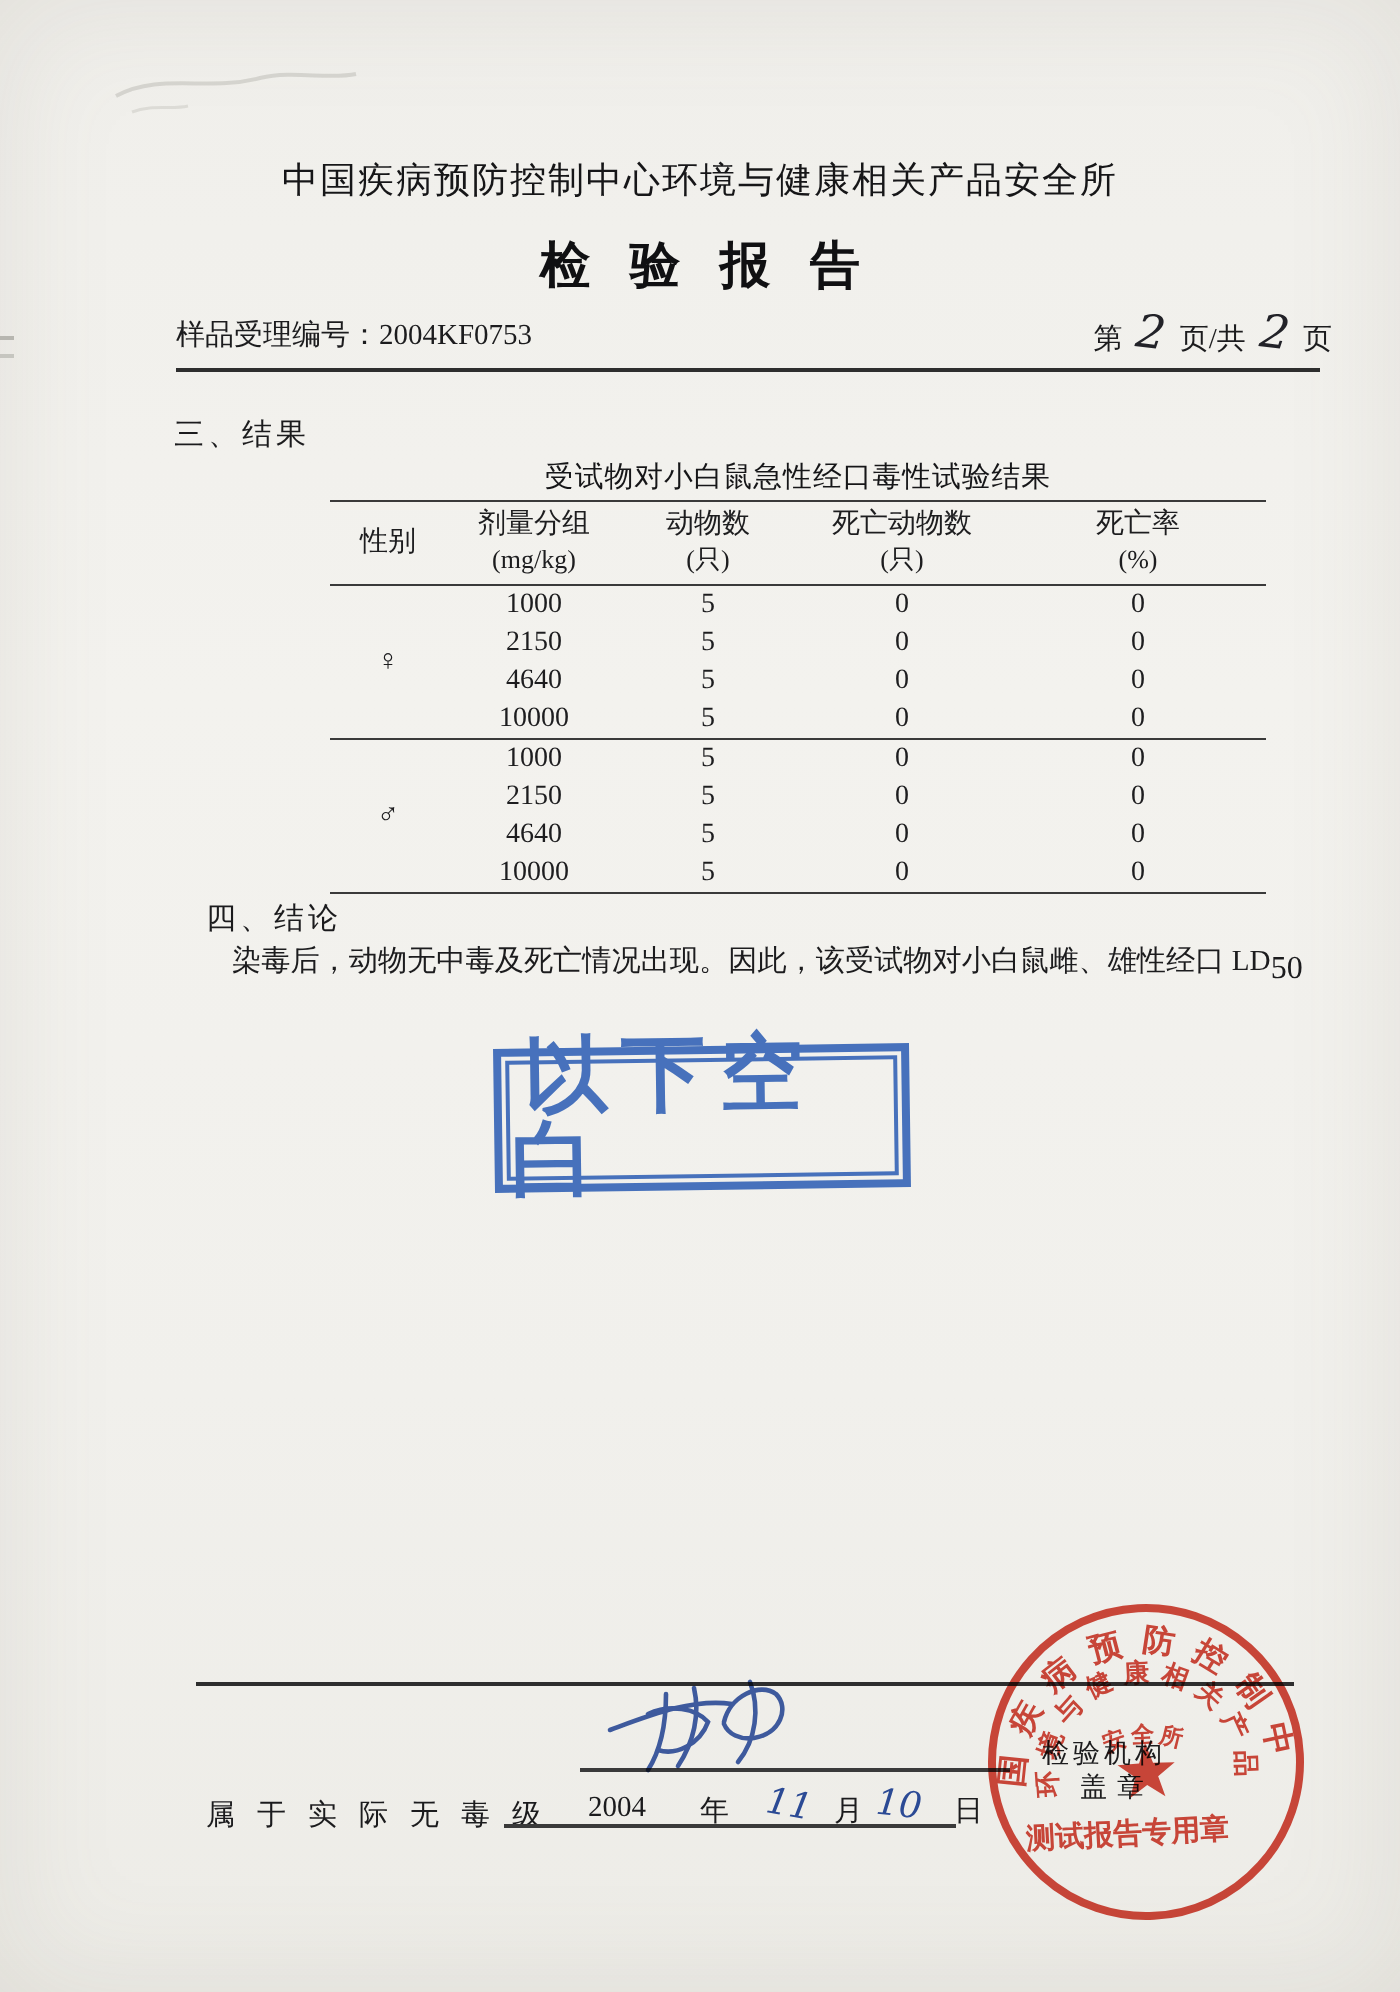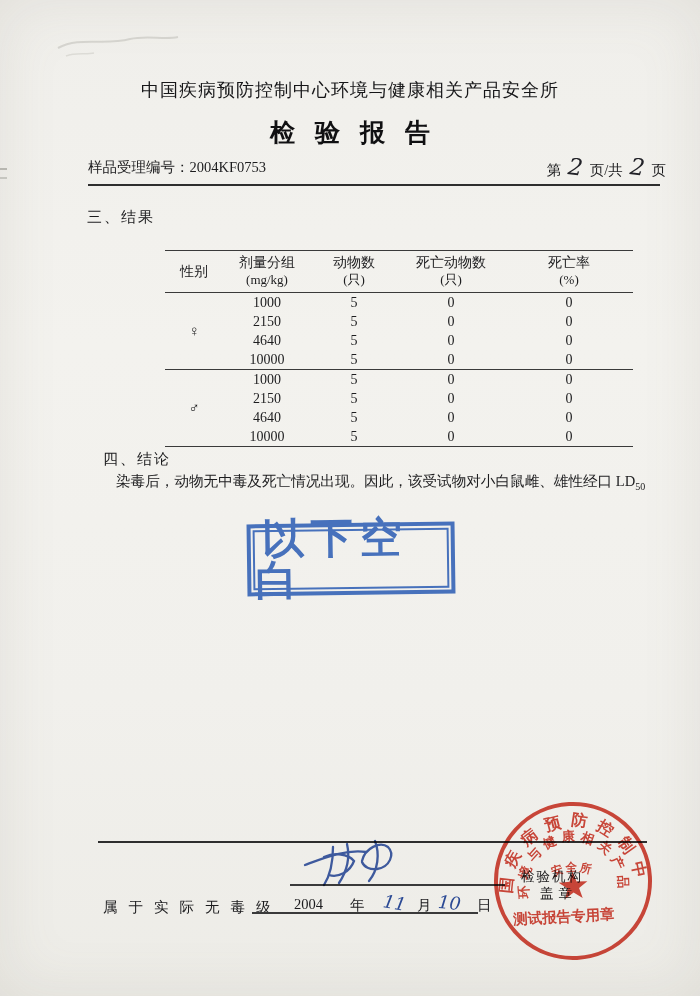--- a/index.html
+++ b/index.html
@@ -44,21 +44,21 @@
   table.results th .sub { font-size:13px; }
   table.results tbody.group { border-bottom:1.6px solid #3a3a3a; }
   table.results td { text-align:center; height:19px; line-height:19px; }
   table.results td.sex { font-size:15px; vertical-align:middle; }
 
   
   .sec-conclusion { top:450px; left:103px; }
   .conclusion { top:470px; left:86px; width:574px; font-size:14.6px; line-height:23.5px; color:#1c1c1e; }
   .conclusion .l1 { text-indent:30px; white-space:nowrap; }
   .conclusion .l2 { white-space:nowrap; }
-  .conclusion sub { font-size:10px; }
+  .conclusion sub { font-size:16px; }
 
   
   .blank-stamp { top:523px; left:247px; width:208px; height:72px;
     border:4px solid #3d6ec6; transform:rotate(-0.8deg);
     mix-blend-mode:multiply; opacity:.93; }
   .blank-stamp .inner { position:absolute; inset:2px; border:2px solid #3d6ec6;
     display:flex; align-items:center; justify-content:center; }
   .blank-stamp .txt { font-size:42px; font-weight:bold; color:#3d6ec6;
     letter-spacing:7px; text-indent:7px; line-height:1; }
 
@@ -112,20 +112,21 @@
       <span>第</span>
       <span class="hand-dark">2</span>
       <span>页/共</span>
       <span class="hand-dark">2</span>
       <span>页</span>
     </div>
   </div>
   <div class="abs rule rule-header"></div>
 
   <div class="abs sec-title sec-results">三、结果</div>
+  <div class="abs table-title">受试物对小白鼠急性经口毒性试验结果</div>
 
   <table class="results">
     <colgroup>
         <col class="c1">
         <col class="c2">
         <col class="c3">
         <col class="c4">
         <col class="c5">
       </colgroup>
     <thead>

